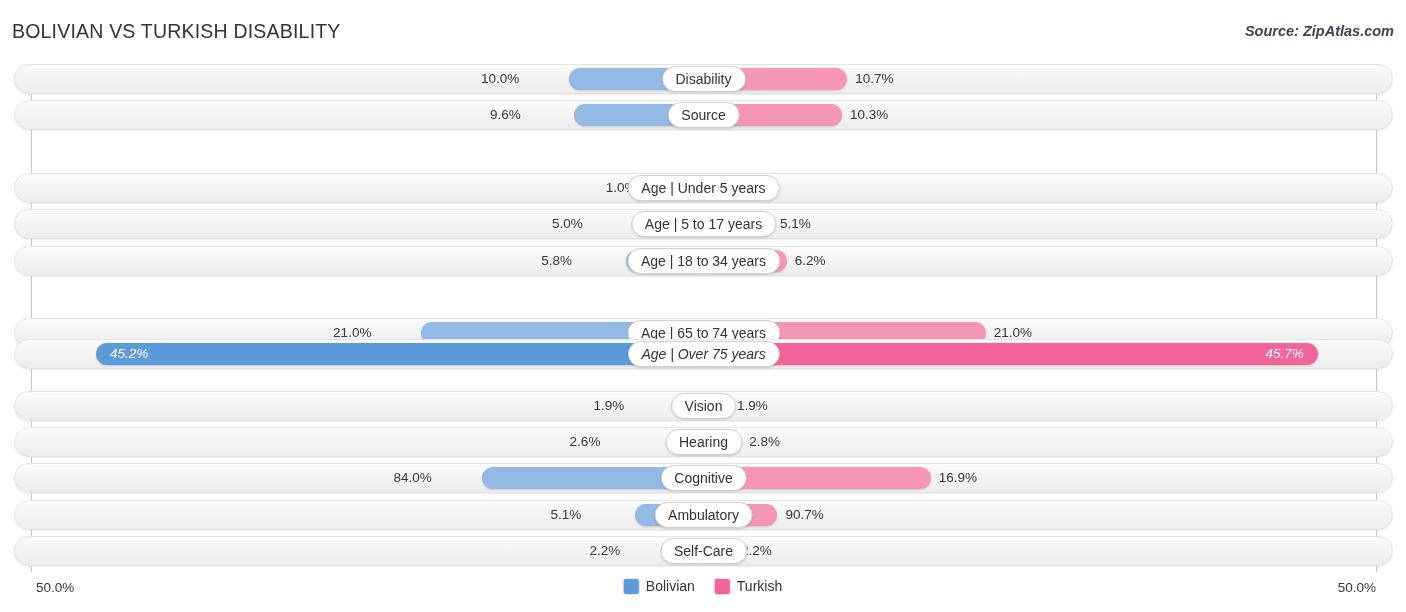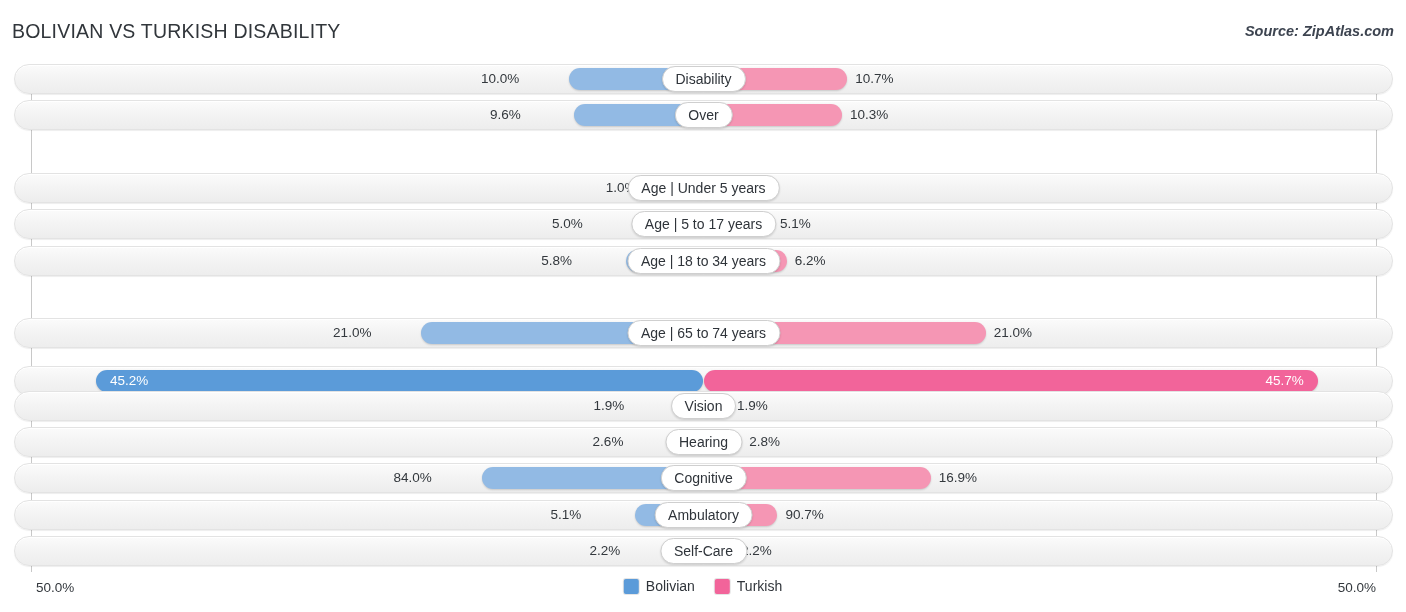--- a/index.html
+++ b/index.html
@@ -113,21 +113,21 @@
         <div class="val left" style="left: 425.1px; width: 122px;">10.0%</div>
         <div class="val right" style="left: 841.308px; width: 122px;">10.7%</div>
         <div class="pill">Disability</div>
       </div>
       <div class="row" style="top: 42.3px;">
         <div class="track"></div>
         <div class="bar left" style="left: 560.476px; width: 129.024px; background: rgb(146, 186, 228);"></div>
         <div class="bar right" style="left: 689.5px; width: 138.432px; background: rgb(245, 150, 180);"></div>
         <div class="val left" style="left: 430.476px; width: 122px;">9.6%</div>
         <div class="val right" style="left: 835.932px; width: 122px;">10.3%</div>
-        <div class="pill">Over</div>
+        <div class="pill">Source</div>
       </div>
       <div class="row" style="top: 114.9px;">
         <div class="track"></div>
         <div class="bar left" style="left: 676.06px; width: 13.44px; background: rgb(146, 186, 228);"></div>
         <div class="bar right" style="left: 689.5px; width: 14.784px; background: rgb(245, 150, 180);"></div>
         <div class="val left" style="left: 546.06px; width: 122px;">1.0%</div>
         <div class="val right" style="left: 712.284px; width: 122px;">1.1%</div>
         <div class="pill">Age | Under 5 years</div>
       </div>
       <div class="row" style="top: 151.2px;">
@@ -147,40 +147,41 @@
         <div class="pill">Age | 18 to 34 years</div>
       </div>
       <div class="row" style="top: 260.1px;">
         <div class="track"></div>
         <div class="bar left" style="left: 407.26px; width: 282.24px; background: rgb(146, 186, 228);"></div>
         <div class="bar right" style="left: 689.5px; width: 282.24px; background: rgb(245, 150, 180);"></div>
         <div class="val left" style="left: 277.26px; width: 122px;">21.0%</div>
         <div class="val right" style="left: 979.74px; width: 122px;">21.0%</div>
         <div class="pill">Age | 65 to 74 years</div>
       </div>
-      <div class="row" style="top: 308px;">
+      <div class="row" style="top: 281px; font-style: italic;">
         <div class="track"></div>
         <div class="bar left cap" style="left: 82.012px; width: 607.488px; background: rgb(91, 155, 217);"></div>
         <div class="bar right cap" style="left: 689.5px; width: 614.208px; background: rgb(242, 100, 154);"></div>
         <div class="val left inside" style="left: 96.012px; width: 120px; text-align: left;">45.2%</div>
         <div class="val right inside" style="left: 1169.71px; width: 120px; text-align: right;">45.7%</div>
+        <div class="pill">Age | Over 75 years</div>
       </div>
       <div class="row" style="top: 332.7px;">
         <div class="track"></div>
         <div class="bar left" style="left: 663.964px; width: 25.536px; background: rgb(146, 186, 228);"></div>
         <div class="bar right" style="left: 689.5px; width: 25.536px; background: rgb(245, 150, 180);"></div>
         <div class="val left" style="left: 533.964px; width: 122px;">1.9%</div>
         <div class="val right" style="left: 723.036px; width: 122px;">1.9%</div>
         <div class="pill">Vision</div>
       </div>
       <div class="row" style="top: 369px;">
         <div class="track"></div>
         <div class="bar left" style="left: 654.556px; width: 34.944px; background: rgb(146, 186, 228);"></div>
         <div class="bar right" style="left: 689.5px; width: 37.632px; background: rgb(245, 150, 180);"></div>
-        <div class="val left" style="left: 533px; width: 122px;">2.6%</div>
+        <div class="val left" style="left: 510px; width: 122px;">2.6%</div>
         <div class="val right" style="left: 735.132px; width: 122px;">2.8%</div>
         <div class="pill">Hearing</div>
       </div>
       <div class="row" style="top: 405.3px;">
         <div class="track"></div>
         <div class="bar left" style="left: 467.74px; width: 221.76px; background: rgb(146, 186, 228);"></div>
         <div class="bar right" style="left: 689.5px; width: 227.136px; background: rgb(245, 150, 180);"></div>
         <div class="val left" style="left: 337.74px; width: 122px;">84.0%</div>
         <div class="val right" style="left: 924.636px; width: 122px;">16.9%</div>
         <div class="pill">Cognitive</div>

